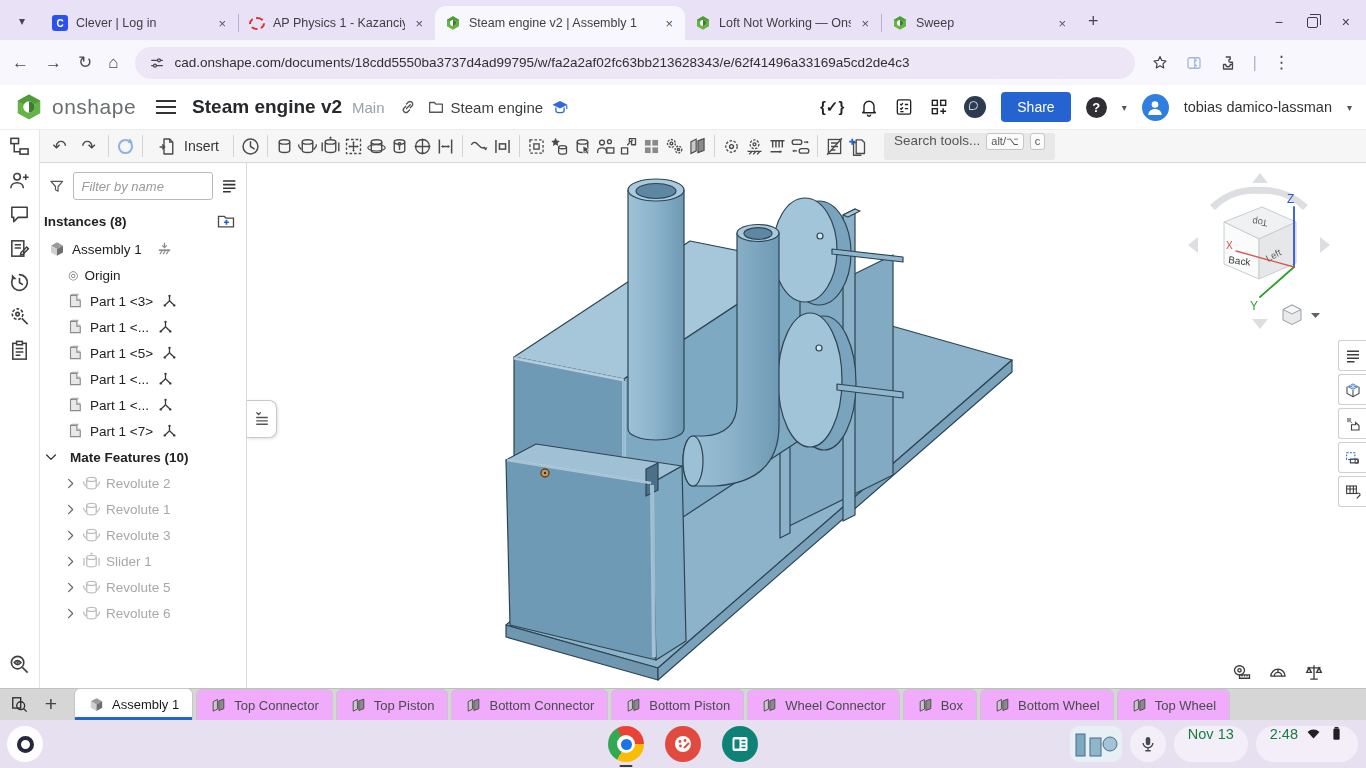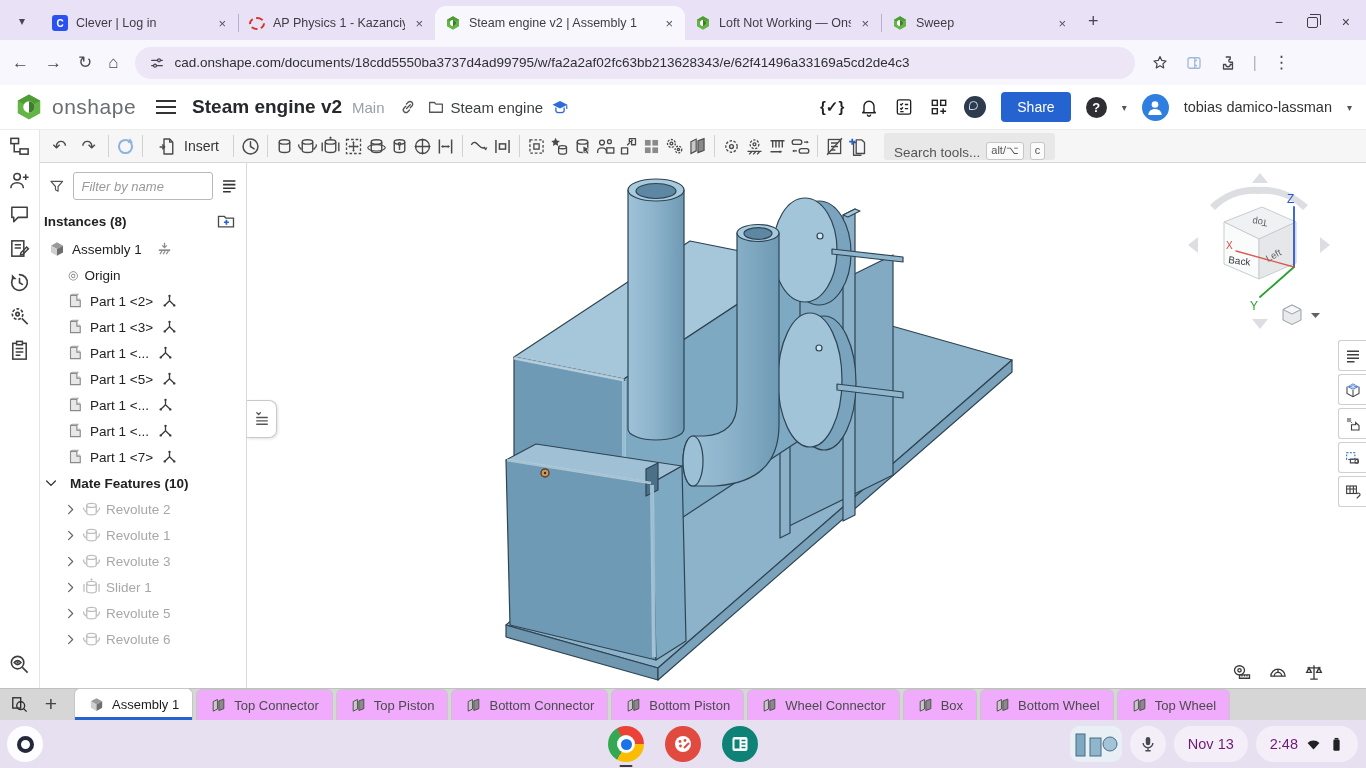--- a/index.html
+++ b/index.html
@@ -47,21 +47,21 @@
 .avatar{width:27px;height:27px;border-radius:50%;background:#2f7fe0;overflow:hidden;display:flex;align-items:center;justify-content:center}
 .uname{font-size:14.5px;color:#333}
 .globedark{width:22px;height:22px;border-radius:50%;background:#2e3a4e;position:relative}
 .globedark:after{content:"";position:absolute;left:5px;top:5px;width:7px;height:7px;border:1.5px solid #cfd8ea;border-radius:50% 50% 50% 0}
 
 
 .cadbar{position:absolute;left:40px;top:130px;width:1326px;height:33px;background:#f6f6f6;border-bottom:1px solid #d7d7d7;display:flex;align-items:center;padding:0 6px;gap:2px}
 .tbtn{width:27px;height:26px;display:flex;align-items:center;justify-content:center;color:#4a4a4a;font-size:17px}
 .sep{width:1px;height:22px;background:#d2d2d2;margin:0 4px}
 .insertbtn{display:flex;align-items:center;gap:6px;padding:0 8px;font-size:14px;color:#333;height:26px}
-.searchpill{margin-left:14px;height:27px;background:#e8e8e8;border-radius:3px;display:flex;align-items:flex-end;gap:6px;padding:0 10px;font-size:13.5px;color:#555}
+.searchpill{margin-left:14px;height:27px;background:#e8e8e8;border-radius:3px;display:flex;align-items:flex-start;gap:6px;padding:0 10px;font-size:13.5px;color:#555}
 .kbd{background:#fbfbfb;border:1px solid #c6c6c6;border-radius:3px;font-size:11px;color:#555;padding:1px 4px;line-height:1.2}
 .ico{width:21px;height:21px;color:#4a4a4a}
 .ico.blue{color:#8fb3e0}
 
 
 .dock{position:absolute;left:0;top:130px;width:40px;height:558px;background:#fff;border-right:1px solid #e4e4e4;display:flex;flex-direction:column;align-items:center;padding-top:5px;gap:11px}
 .dock .ico{width:23px;height:23px;color:#3f3f3f}
 .dock .spacer{flex:1}
 
 
@@ -104,21 +104,21 @@
 .launcher .inner{width:17px;height:17px;border-radius:50%;border:4.5px solid #23283a;background:#fff}
 .shelfapps{position:absolute;left:50%;transform:translateX(-50%);top:6px;display:flex;gap:21px}
 .appico{width:36px;height:36px;border-radius:50%;position:relative}
 .chrome{background:conic-gradient(from -30deg,#ea4335 0 120deg,#fbbc04 0 240deg,#34a853 0 360deg)}
 .chrome:before{content:"";position:absolute;left:9px;top:9px;width:18px;height:18px;background:#fff;border-radius:50%}
 .chrome:after{content:"";position:absolute;left:12.5px;top:12.5px;width:11px;height:11px;background:#1a73e8;border-radius:50%}
 .runline{position:absolute;left:50%;transform:translateX(-50%);bottom:-5px;width:13px;height:2.5px;background:#3a3a3a;border-radius:2px}
 .canvasapp{background:#e04a3f;display:flex;align-items:center;justify-content:center}
 .tealapp{background:#0f8277;display:flex;align-items:center;justify-content:center}
 .status{position:absolute;right:8px;top:6px;display:flex;gap:8px;align-items:center}
-.pill{height:36px;background:#f4eef9;border-radius:18px;display:flex;align-items:center;padding:0 14px;font-size:14.5px;color:#701a75;gap:8px}
+.pill{height:36px;background:#f4eef9;border-radius:18px;display:flex;align-items:flex-start;padding:0 14px;font-size:14.5px;color:#15803d;gap:8px}
 .thumb{width:52px;height:36px;border-radius:10px;background:#f4eef9;overflow:hidden;display:flex;align-items:center;justify-content:center}
 .micpill{width:36px;height:36px;border-radius:50%;background:#f4eef9;display:flex;align-items:center;justify-content:center}
 
 svg text{font-family:"Liberation Sans",sans-serif}
 </style>
 </head>
 <body>
 
 <svg width="0" height="0" style="position:absolute">
 <defs>
@@ -812,29 +812,20 @@
           <use href="#s-assembly"></use>
         </svg>
       <span class="lbl">Assembly 1</span>
       <svg class="ico badge gray-ico" style="width:17px;height:17px;margin-left:8px">
           <use href="#s-anchor"></use>
         </svg>
     </div>
     <div class="trow" style="padding-left:28px">
       <span style="color:#777;font-size:12px">◎</span>
       <span class="lbl">Origin</span>
-    </div>
-    <div class="trow" style="padding-left:26px">
-      <svg class="ico" style="width:18px;height:18px;color:#8a8a8a">
-          <use href="#s-part"></use>
-        </svg>
-      <span class="lbl">Part 1 &lt;2&gt;</span>
-      <svg class="ico badge" style="width:17px;height:17px;color:#3a3a3a">
-          <use href="#s-tripod"></use>
-        </svg>
     </div>
     <div class="trow" style="padding-left:26px">
       <svg class="ico" style="width:18px;height:18px;color:#8a8a8a">
           <use href="#s-part"></use>
         </svg>
       <span class="lbl">Part 1 &lt;3&gt;</span>
       <svg class="ico badge" style="width:17px;height:17px;color:#3a3a3a">
           <use href="#s-tripod"></use>
         </svg>
     </div>

